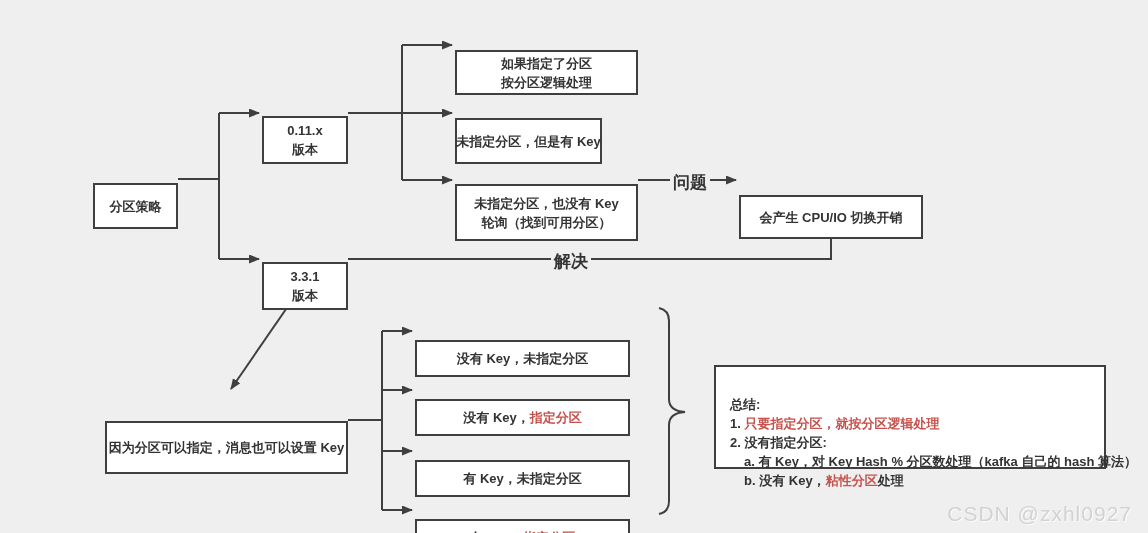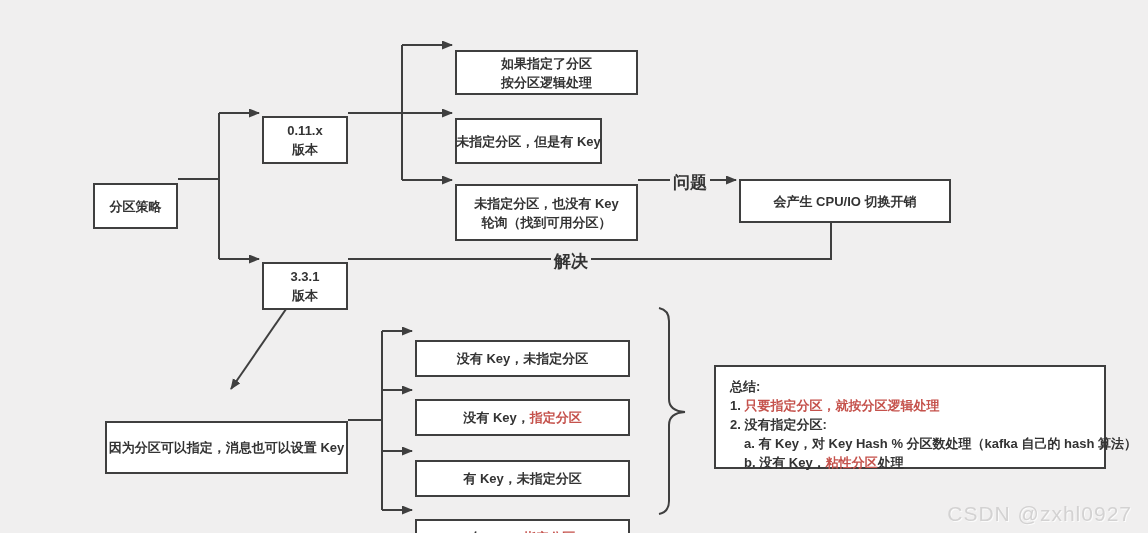--- a/index.html
+++ b/index.html
@@ -23,21 +23,21 @@
   .edge-label{
     position:absolute;z-index:3;
     background:#f0efef;padding:0 3px;
     font-size:17px;font-weight:700;color:#333333;white-space:nowrap;
   }
   .summary{
     position:absolute;z-index:2;
     background:#ffffff;border:2px solid #3f3f3f;box-sizing:border-box;
     font-size:13px;font-weight:700;color:#333333;
     line-height:19px;text-align:left;
-    padding:10px 10px 0 14px;white-space:nowrap;
+    padding:28px 10px 0 14px;white-space:nowrap;
   }
   .sline{white-space:nowrap;}
   .sline.indent{padding-left:14px;}
   .watermark{
     position:absolute;right:16px;bottom:7px;z-index:4;
     font-size:21px;font-weight:400;letter-spacing:1px;
     color:#d3d2d2;text-shadow:1px 1px 0 #fbfbfb;
   }
 </style>
 </head>
@@ -92,21 +92,21 @@
 
   <div class="box" style="left:455px;top:91px;width:147px;height:46px">
     <div>未指定分区，但是有 Key</div>
   </div>
 
   <div class="box" style="left:455px;top:157px;width:183px;height:57px">
     <div>未指定分区，也没有 Key</div>
     <div>轮询（找到可用分区）</div>
   </div>
 
-  <div class="box" style="left:739px;top:152px;width:212px;height:44px">
+  <div class="box" style="left:739px;top:168px;width:184px;height:44px">
     <div>会产生 CPU/IO 切换开销</div>
   </div>
 
   <div class="box" style="left:105px;top:394px;width:243px;height:53px">
     <div>因为分区可以指定，消息也可以设置 Key</div>
   </div>
 
   <div class="box" style="left:415px;top:372px;width:215px;height:37px">
     <div>
       <span>没有 Key，</span><span class="red">指定分区</span>

